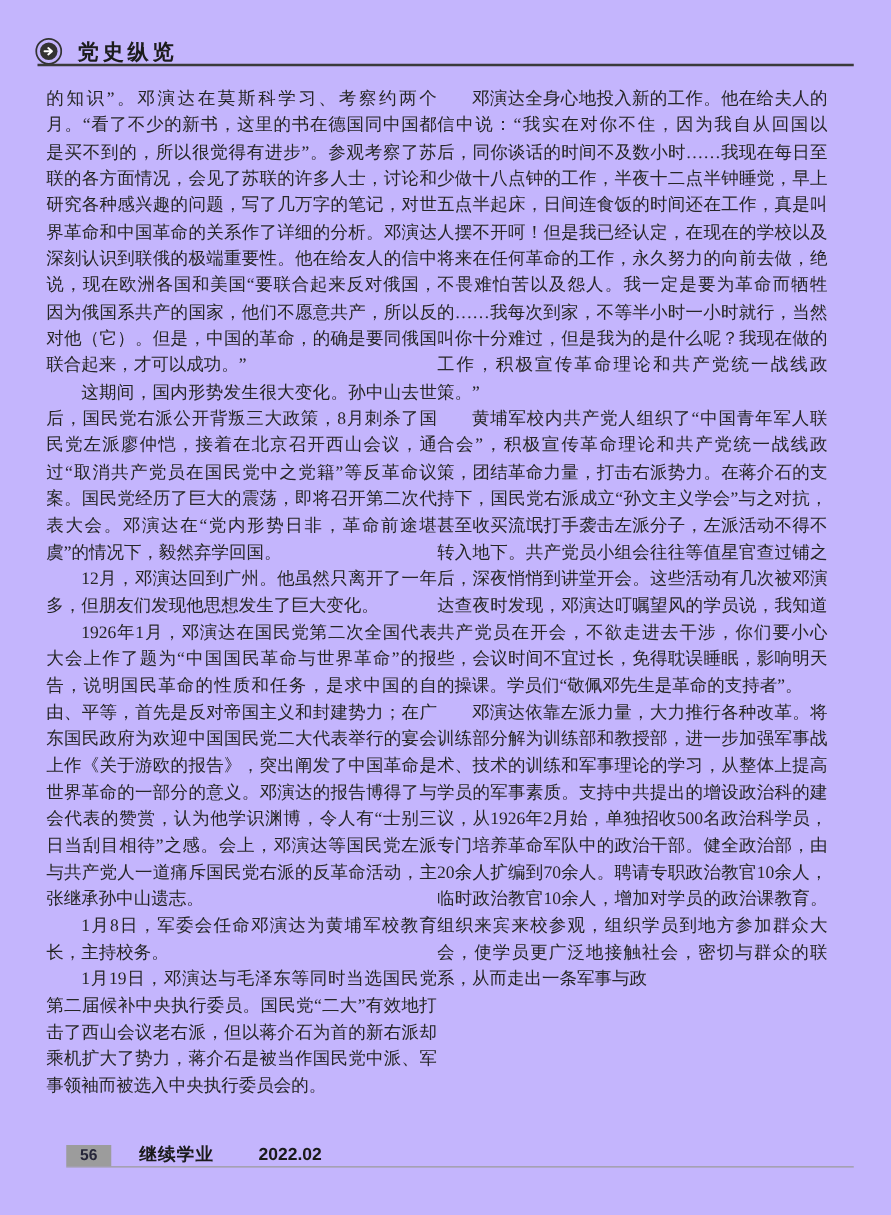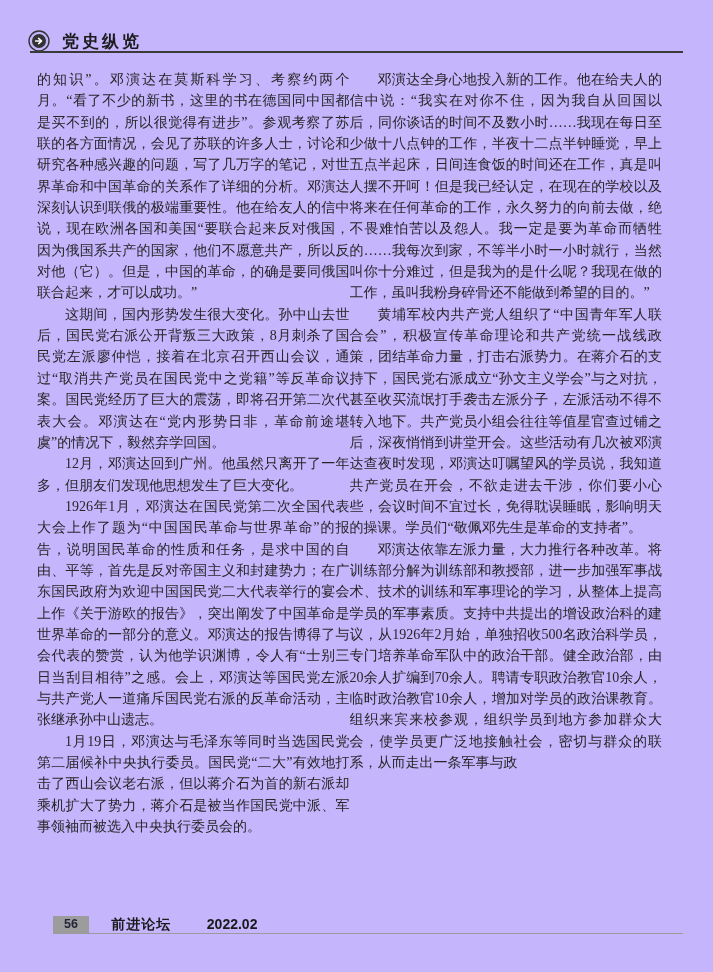--- a/index.html
+++ b/index.html
@@ -61,29 +61,30 @@
     <span class="hdr-title">党史纵览</span>
   </header>
   <div class="hdr-rule"></div>
 
   <main class="content">
     <section class="col">
         <p class="para">的知识”。邓演达在莫斯科学习、考察约两个月。“看了不少的新书，这里的书在德国同中国都是买不到的，所以很觉得有进步”。参观考察了苏联的各方面情况，会见了苏联的许多人士，讨论和研究各种感兴趣的问题，写了几万字的笔记，对世界革命和中国革命的关系作了详细的分析。邓演达深刻认识到联俄的极端重要性。他在给友人的信中说，现在欧洲各国和美国“要联合起来反对俄国，因为俄国系共产的国家，他们不愿意共产，所以反对他（它）。但是，中国的革命，的确是要同俄国联合起来，才可以成功。”</p>
         <p class="para indent">这期间，国内形势发生很大变化。孙中山去世后，国民党右派公开背叛三大政策，8月刺杀了国民党左派廖仲恺，接着在北京召开西山会议，通过“取消共产党员在国民党中之党籍”等反革命议案。国民党经历了巨大的震荡，即将召开第二次代表大会。邓演达在“党内形势日非，革命前途堪虞”的情况下，毅然弃学回国。</p>
         <p class="para indent">12月，邓演达回到广州。他虽然只离开了一年多，但朋友们发现他思想发生了巨大变化。</p>
         <p class="para indent">1926年1月，邓演达在国民党第二次全国代表大会上作了题为“中国国民革命与世界革命”的报告，说明国民革命的性质和任务，是求中国的自由、平等，首先是反对帝国主义和封建势力；在广东国民政府为欢迎中国国民党二大代表举行的宴会上作《关于游欧的报告》，突出阐发了中国革命是世界革命的一部分的意义。邓演达的报告博得了与会代表的赞赏，认为他学识渊博，令人有“士别三日当刮目相待”之感。会上，邓演达等国民党左派与共产党人一道痛斥国民党右派的反革命活动，主张继承孙中山遗志。</p>
+        <p class="para indent">1月8日，军委会任命邓演达为黄埔军校教育长，主持校务。</p>
         <p class="para indent">1月19日，邓演达与毛泽东等同时当选国民党第二届候补中央执行委员。国民党“二大”有效地打击了西山会议老右派，但以蒋介石为首的新右派却乘机扩大了势力，蒋介石是被当作国民党中派、军事领袖而被选入中央执行委员会的。</p>
       </section>
     <section class="col">
-        <p class="para indent">邓演达全身心地投入新的工作。他在给夫人的信中说：“我实在对你不住，因为我自从回国以后，同你谈话的时间不及数小时……我现在每日至少做十八点钟的工作，半夜十二点半钟睡觉，早上五点半起床，日间连食饭的时间还在工作，真是叫人摆不开呵！但是我已经认定，在现在的学校以及将来在任何革命的工作，永久努力的向前去做，绝不畏难怕苦以及怨人。我一定是要为革命而牺牲的……我每次到家，不等半小时一小时就行，当然叫你十分难过，但是我为的是什么呢？我现在做的工作，虽叫我粉身碎骨还不能做到希望的目的。”</p>
+        <p class="para indent">邓演达全身心地投入新的工作。他在给夫人的信中说：“我实在对你不住，因为我自从回国以后，同你谈话的时间不及数小时……我现在每日至少做十八点钟的工作，半夜十二点半钟睡觉，早上五点半起床，日间连食饭的时间还在工作，真是叫人摆不开呵！但是我已经认定，在现在的学校以及将来在任何革命的工作，永久努力的向前去做，绝不畏难怕苦以及怨人。我一定是要为革命而牺牲的……我每次到家，不等半小时一小时就行，当然叫你十分难过，但是我为的是什么呢？我现在做的工作，积极宣传革命理论和共产党统一战线政策。”</p>
         <p class="para indent">黄埔军校内共产党人组织了“中国青年军人联合会”，积极宣传革命理论和共产党统一战线政策，团结革命力量，打击右派势力。在蒋介石的支持下，国民党右派成立“孙文主义学会”与之对抗，甚至收买流氓打手袭击左派分子，左派活动不得不转入地下。共产党员小组会往往等值星官查过铺之后，深夜悄悄到讲堂开会。这些活动有几次被邓演达查夜时发现，邓演达叮嘱望风的学员说，我知道共产党员在开会，不欲走进去干涉，你们要小心些，会议时间不宜过长，免得耽误睡眠，影响明天的操课。学员们“敬佩邓先生是革命的支持者”。</p>
         <p class="para indent">邓演达依靠左派力量，大力推行各种改革。将训练部分解为训练部和教授部，进一步加强军事战术、技术的训练和军事理论的学习，从整体上提高学员的军事素质。支持中共提出的增设政治科的建议，从1926年2月始，单独招收500名政治科学员，专门培养革命军队中的政治干部。健全政治部，由20余人扩编到70余人。聘请专职政治教官10余人，临时政治教官10余人，增加对学员的政治课教育。组织来宾来校参观，组织学员到地方参加群众大会，使学员更广泛地接触社会，密切与群众的联系，从而走出一条军事与政</p>
       </section>
   </main>
 
   <footer class="page-footer">
     <span class="page-num">56</span>
-    <span class="journal">前进论坛</span>
+    <span class="journal">继续学业</span>
     <span class="issue">2022.02</span>
     <div class="footer-rule"></div>
   </footer>
 
 </div>
 
 </body></html>

